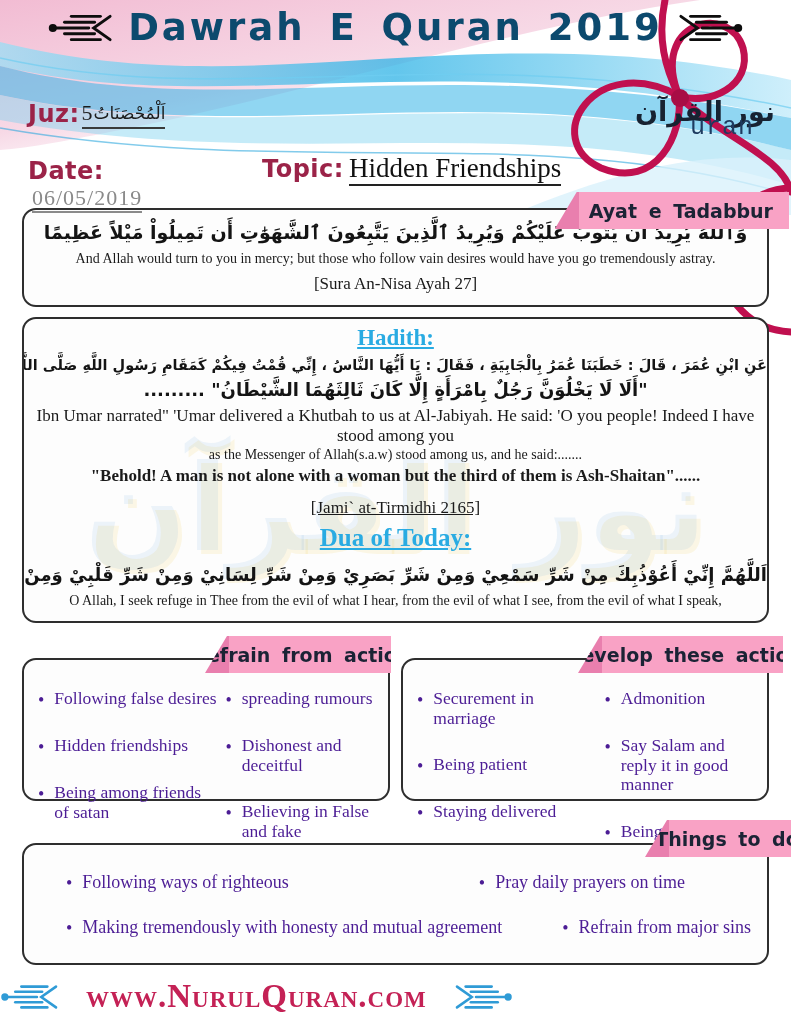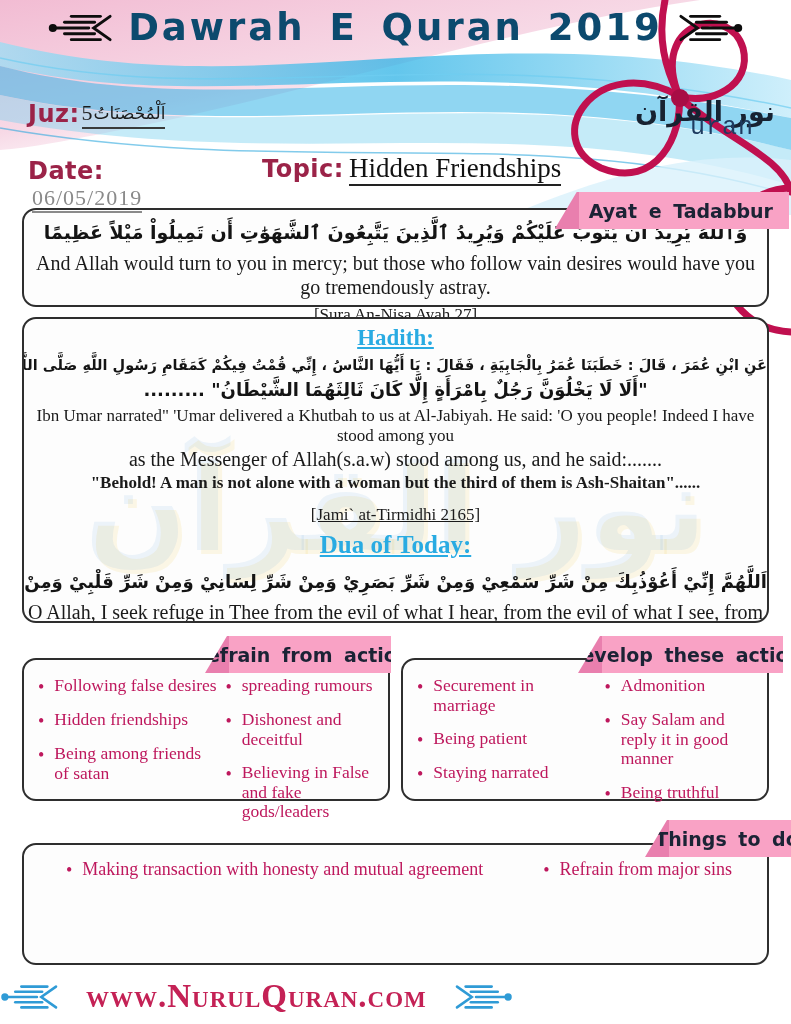--- a/index.html
+++ b/index.html
@@ -73,21 +73,21 @@
     position:absolute; background:#fdfdfd; border:2.5px solid #2e2e2e; border-radius:14px;
     z-index:2;
   }
   .ayat-box { left:22px; top:208px; width:747px; height:99px; text-align:center; padding-top:7px; }
   .hadith-box { left:22px; top:317px; width:747px; height:306px; text-align:center; padding-top:4px; overflow:hidden; }
 
   .arabic {
     font-family:"DejaVu Sans", sans-serif; color:#141414; direction:rtl; white-space:nowrap;
   }
   .ayat-arabic { font-size:19px; font-weight:bold; margin-top:4px; }
-  .translation { font-family:"Liberation Serif", serif; font-size:20px; color:#1a1a1a; line-height:1.2; }
+  .translation { font-family:"Liberation Serif", serif; font-size:14px; color:#1a1a1a; line-height:1.2; }
   .reference { font-family:"Liberation Serif", serif; font-size:17px; color:#1a1a1a; margin-top:6px; }
 
   .section-heading {
     font-family:"Liberation Serif", serif; font-weight:bold; font-size:23px; color:#29abe2;
     text-decoration:underline; display:inline-block; margin:2px auto 2px;
   }
   .hadith-arabic1 { font-size:14.5px; font-weight:bold; margin-top:4px; }
   .hadith-arabic2 { font-size:18px; font-weight:bold; margin-top:6px; }
   .hadith-trans { margin-top:6px; font-size:17px; }
   .hadith-trans-bold { font-weight:bold; font-size:17px; margin-top:2px; }
@@ -103,21 +103,21 @@
 
   
   .refrain-box { left:22px; top:658px; width:368px; height:143px; }
   .develop-box { left:401px; top:658px; width:368px; height:143px; }
   .cols { display:flex; padding:16px 8px 8px 14px; gap:6px; }
   .col { display:flex; flex-direction:column; gap:14px; }
   .col.c1 { width:54%; }
   .col.c2 { width:46%; }
   .bullet-item {
     display:flex; gap:10px; font-family:"Liberation Serif", serif; font-size:17.5px;
-    color:#be185d; line-height:1.12; text-align:left;
+    color:#4c1d95; line-height:1.12; text-align:left;margin-top:13px;
   }
   .bullet-item::before { content:"•"; font-size:18px; line-height:1; margin-top:2px; }
 
   .todo-box { left:22px; top:843px; width:747px; height:122px; padding-top:14px; }
   .todo-row { display:flex; margin-bottom:12px; }
   .todo-row .bullet-item { font-size:18px; }
   .todo-r1 .bullet-item:nth-child(1) { margin-left:42px; }
   .todo-r1 .bullet-item:nth-child(2) { margin-left:190px; }
   .todo-r2 { justify-content:center; }
   .todo-r3 .bullet-item:nth-child(1) { margin-left:42px; }
@@ -262,34 +262,38 @@
       </div>
     </div>
   </div>
 
   <div class="tag" style="top:636px; left:578px; right:auto; width:205px;">Develop these actions</div>
   <div class="box develop-box">
     <div class="cols">
       <div class="col c1">
         <div class="bullet-item">Securement in marriage</div>
         <div class="bullet-item">Being patient</div>
-        <div class="bullet-item">Staying narrated</div>
+        <div class="bullet-item">Staying delivered</div>
       </div>
       <div class="col c2">
         <div class="bullet-item">Admonition</div>
         <div class="bullet-item">Say Salam and reply it in good manner</div>
         <div class="bullet-item">Being truthful</div>
       </div>
     </div>
   </div>
 
   <div class="tag" style="top:820px; left:645px; right:auto; width:146px;">Things to do</div>
   <div class="box todo-box">
+    <div class="todo-row todo-r1">
+      <div class="bullet-item">Following ways of righteous</div>
+      <div class="bullet-item">Pray daily prayers on time</div>
+    </div>
     <div class="todo-row todo-r3">
-      <div class="bullet-item">Making transaction with honesty and mutual agreement</div>
+      <div class="bullet-item">Making tremendously with honesty and mutual agreement</div>
       <div class="bullet-item">Refrain from major sins</div>
     </div>
   </div>
 
   <div class="footer">
     <svg class="flourish blue" viewBox="0 0 68 30">
         <use href="#flourishGlyph"></use>
       </svg>
     <div class="website">www.NurulQuran.com</div>
     <svg class="flourish blue mirror" viewBox="0 0 68 30">

